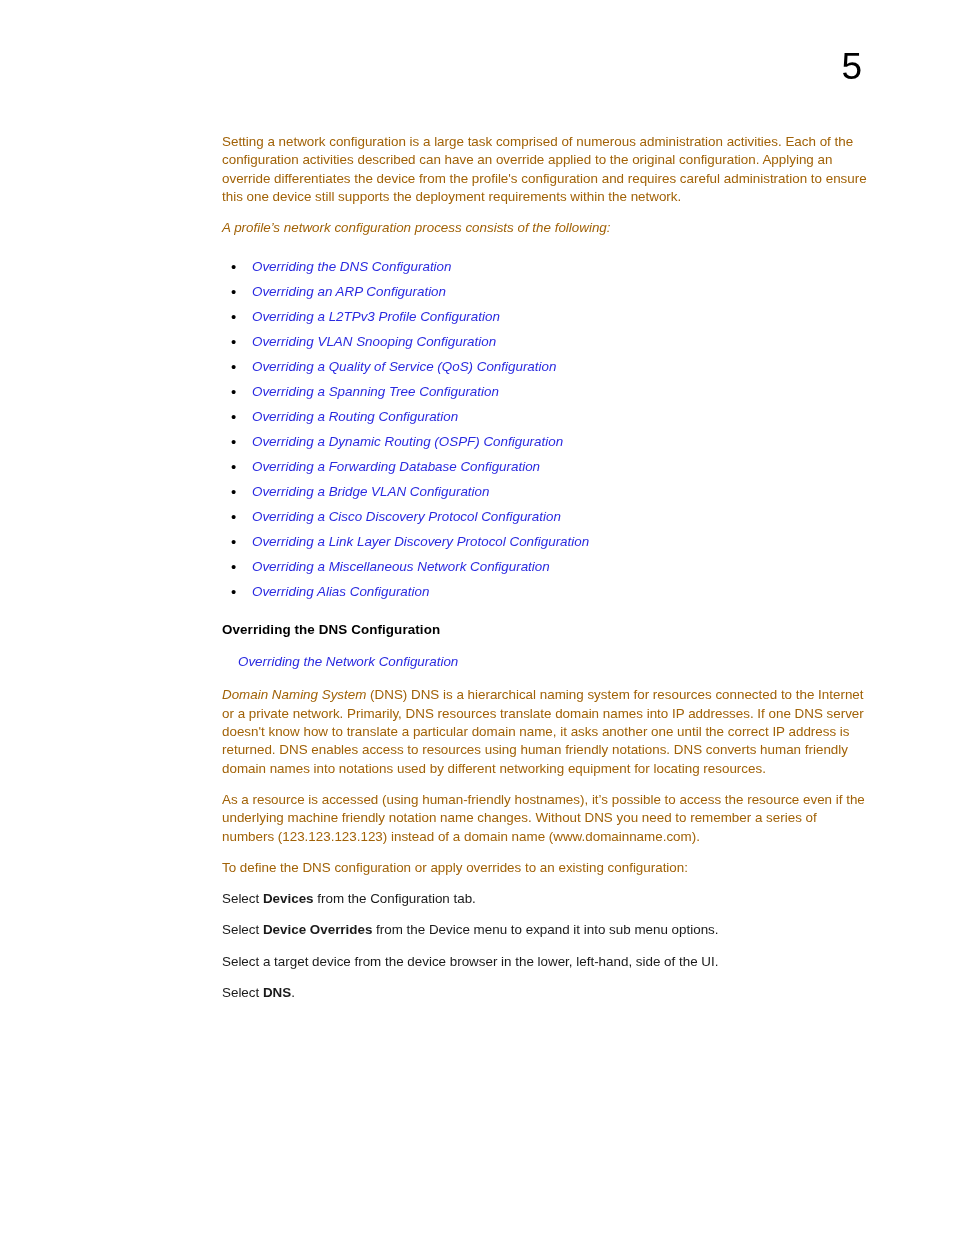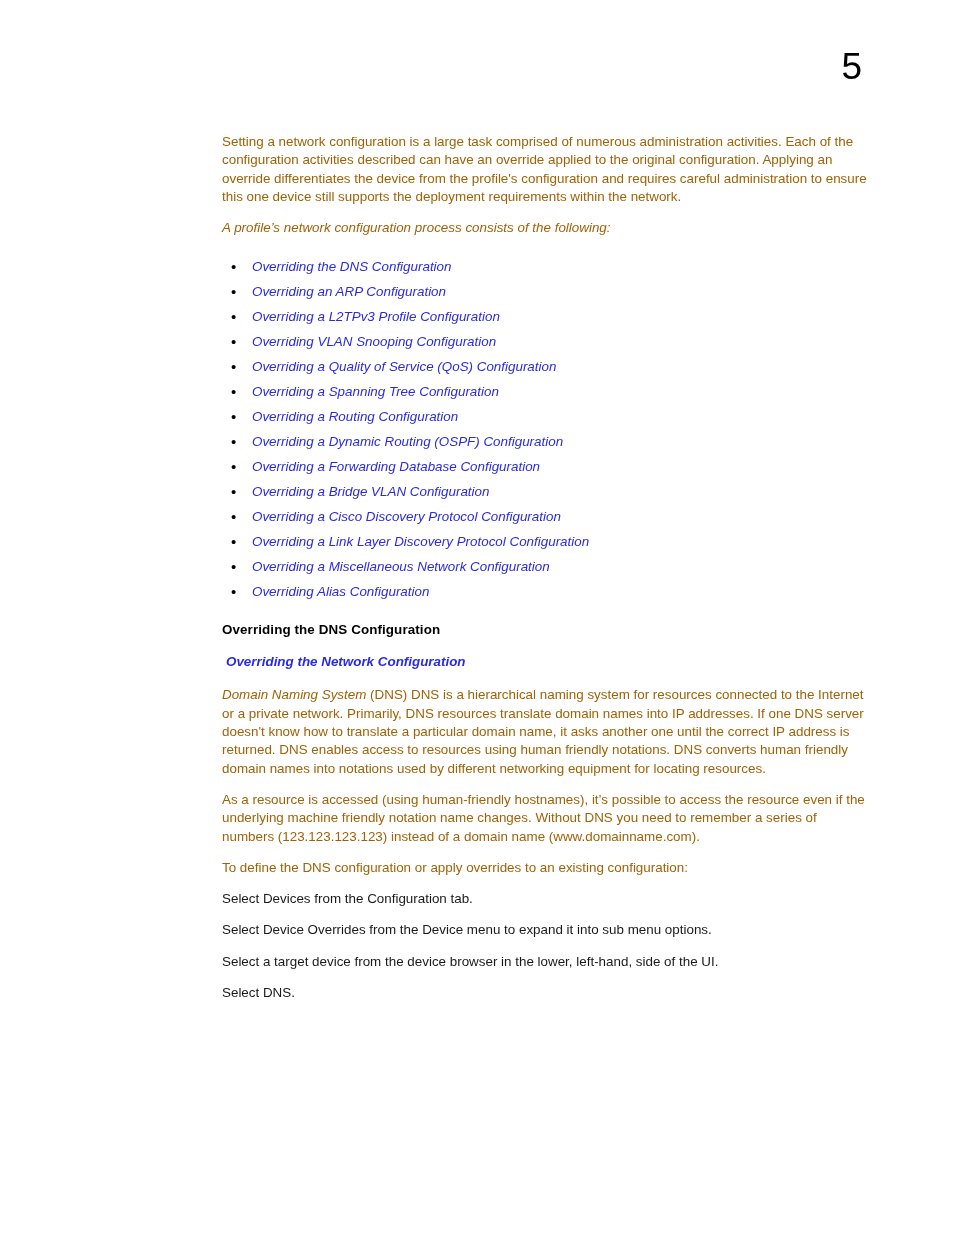--- a/index.html
+++ b/index.html
@@ -53,21 +53,21 @@
   p.body.tight {
     margin-bottom: 17px;
     font-style: italic;
   }
 
   .italic {
     font-style: italic;
   }
 
   .bold {
-    font-weight: normal;
+    font-weight: bold;
     text-align: center;
   }
 
   
   ul.link-list {
     list-style: none;
     margin: 0 0 0 0;
     padding: 0;
   }
   ul.link-list li {
@@ -98,23 +98,22 @@
   h2.section-heading {
     margin: 17px 0 13px 0;
     font-size: 13.4px;
     font-weight: bold;
     color: #000000;
     line-height: 18px;
     letter-spacing: 0.1px;
   }
 
   p.xref-line {
-    margin: 0 0 15px 4px;
+    margin: 0 0 15px 16px;
     line-height: 18px;
-    font-weight: bold;
   }
 
   
   .steps {
     margin-top: 0;
   }
   p.step {
     margin: 0 0 13px 0;
     font-size: 13.4px;
     line-height: 18.3px;

